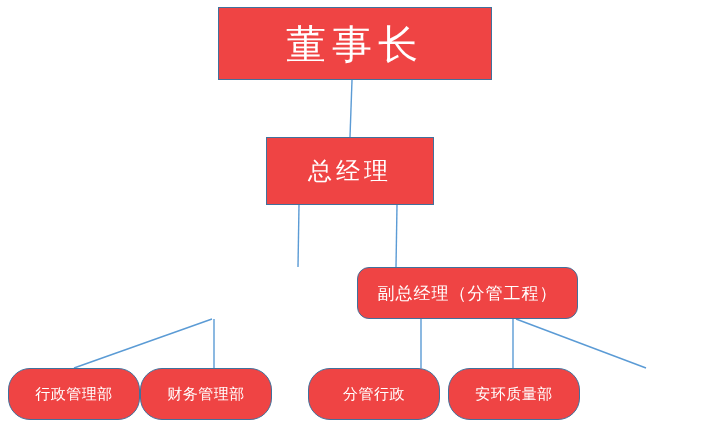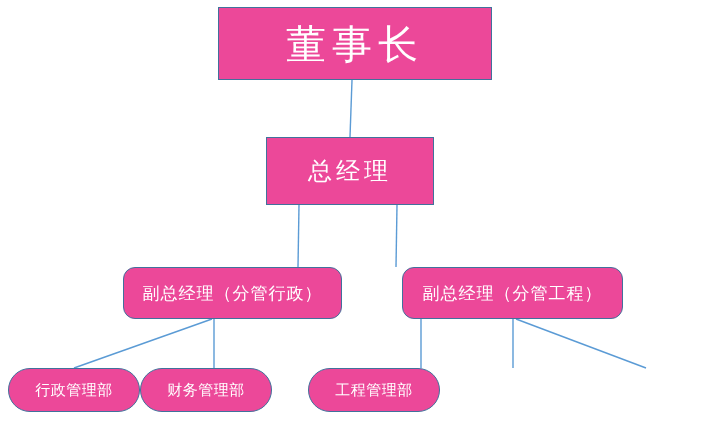--- a/index.html
+++ b/index.html
@@ -30,21 +30,21 @@
     top: 0;
     width: 718px;
     height: 424px;
     z-index: 1;
   }
 
   .node {
     position: absolute;
     z-index: 2;
     box-sizing: border-box;
-    background: #ec4899;
+    background: #ef4444;
     border: 1px solid #41719C;
     color: #ffffff;
     display: flex;
     align-items: center;
     justify-content: center;
     text-align: center;
     line-height: 1.1;
     white-space: nowrap;
   }
 
@@ -76,27 +76,26 @@
     font-size: 17px;
     letter-spacing: 1px;
   }
   .node--deputy-admin {
     left: 123px;
     width: 219px;
   }
   .node--deputy-eng {
     left: 357px;
     width: 221px;
-    margin-left: 45px;
   }
 
   
   .node--dept {
     top: 368px;
-    height: 44px;
+    height: 52px;
     width: 132px;
     border-radius: 22px;
     font-size: 15px;
     letter-spacing: 0.5px;
   }
   .node--dept-1 { left: 8px; }
   .node--dept-2 { left: 140px; }
   .node--dept-3 { left: 308px; }
   .node--dept-4 { left: 448px; }
   .node--dept-5 { left: 580px; }
@@ -124,25 +123,25 @@
       <path d="M 513 319 L 513 368"></path>
 
       <path d="M 516 319 L 646 368"></path>
     </g>
   </svg>
 
   <div class="node node--chairman">董事长</div>
 
   <div class="node node--gm">总经理</div>
 
-  <div class="node node--deputy node--deputy-admin">副总经理（分管行政）</div>
 
   <div class="node node--deputy node--deputy-eng">副总经理（分管工程）</div>
 
   <div class="node node--dept node--dept-1">行政管理部</div>
 
   <div class="node node--dept node--dept-2">财务管理部</div>
 
-  <div class="node node--dept node--dept-3">工程管理部</div>
+  <div class="node node--dept node--dept-3">分管行政</div>
 
+  <div class="node node--dept node--dept-4">安环质量部</div>
 
 
 </div>
 
 </body></html>

